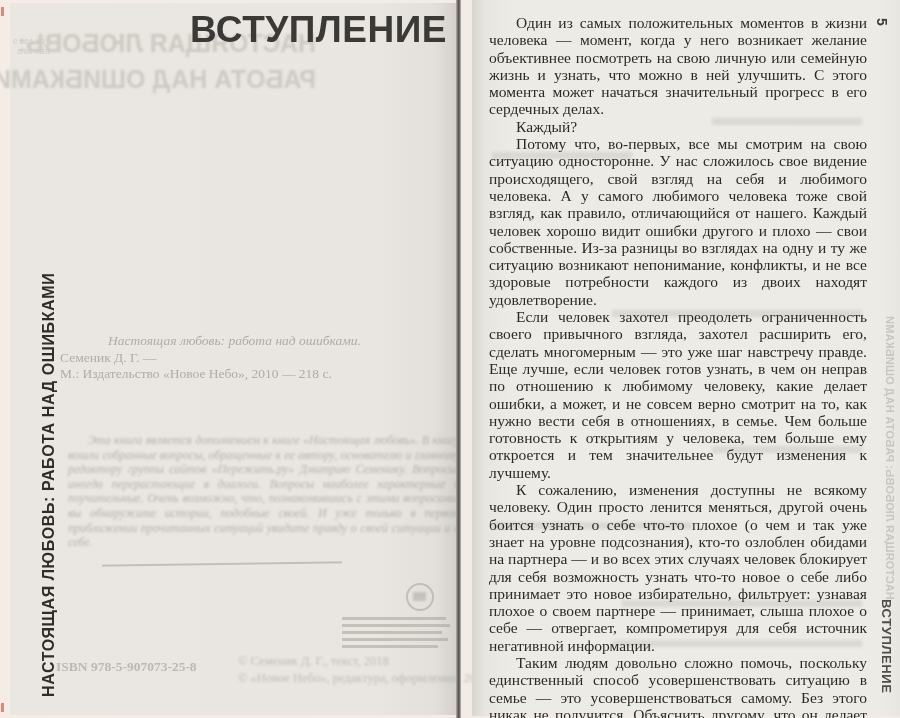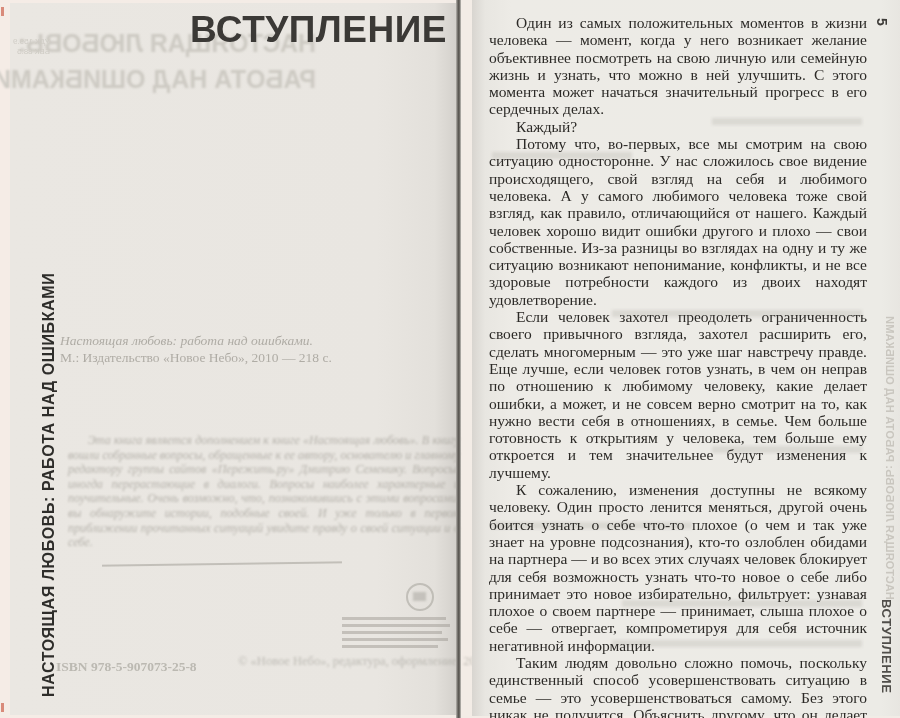--- a/index.html
+++ b/index.html
@@ -24,21 +24,21 @@
     letter-spacing:0.6px;color:#2e2d2a;white-space:nowrap;}
   .ghost-title{position:absolute;left:44px;top:22px;width:262px;
     font-family:"Liberation Sans",sans-serif;font-weight:700;font-size:25px;line-height:36px;
     transform:scaleX(-1);filter:blur(0.8px);color:#cdcac3;white-space:nowrap;}
   .ghost-udk{position:absolute;left:40px;top:34px;
     font-family:"Liberation Sans",sans-serif;font-size:8px;line-height:10px;
     transform:scaleX(-1);transform-origin:0 0;filter:blur(0.6px);color:#cfccc5;}
 
   .biblio{position:absolute;left:50px;top:330px;width:310px;
     font-size:13.5px;line-height:16.5px;color:rgba(138,135,127,0.62);filter:blur(0.6px);}
-  .biblio .b1{font-style:italic;}
+  .biblio .b1{font-style:italic;margin-left:48px;}
 
   .annotation{position:absolute;left:58px;top:430px;width:392px;
     font-size:12px;font-style:italic;line-height:14.6px;text-align:justify;text-indent:20px;
     color:rgba(148,145,136,0.6);filter:blur(1px);}
 
   .divider-ghost{position:absolute;left:92px;top:560px;width:240px;height:1.5px;
     background:rgba(120,117,110,0.35);transform:rotate(-0.8deg);filter:blur(0.4px);}
 
   .age-badge{position:absolute;left:396px;top:580px;width:24px;height:24px;border-radius:50%;
     border:2px solid rgba(158,155,148,0.5);filter:blur(0.6px);}
@@ -91,40 +91,42 @@
       <div>УДК 159.9</div>
       <div>ББК 88.5</div>
     </div>
 
     <h1 class="intro-heading">ВСТУПЛЕНИЕ</h1>
 
     <div class="spine-left">НАСТОЯЩАЯ ЛЮБОВЬ: РАБОТА НАД ОШИБКАМИ</div>
 
     <div class="biblio">
       <div class="b1">Настоящая любовь: работа над ошибками.</div>
+      <div>Семеник Д. Г. —</div>
       <div>М.: Издательство «Новое Небо», 2010 — 218 с.</div>
     </div>
 
     <div class="annotation">Эта книга является дополнением к книге «Настоящая любовь». В книгу вошли собранные вопросы, обращенные к ее автору, основателю и главному редактору группы сайтов «Пережить.ру» Дмитрию Семенику. Вопросы, иногда перерастающие в диалоги. Вопросы наиболее характерные и поучительные. Очень возможно, что, познакомившись с этими вопросами, вы обнаружите истории, подобные своей. И уже только в первом приближении прочитанных ситуаций увидите правду о своей ситуации и о себе.</div>
 
     <div class="divider-ghost"></div>
 
     <div class="age-badge"></div>
 
     <div class="pub-block">
       <div class="bar" style="width:104px"></div>
       <div class="bar" style="width:108px"></div>
       <div class="bar" style="width:100px"></div>
       <div class="bar" style="width:106px"></div>
       <div class="bar" style="width:96px"></div>
     </div>
 
     <div class="isbn">ISBN 978-5-907073-25-8</div>
 
     <div class="copyrights">
+      <div>© Семеник Д. Г., текст, 2018</div>
       <div>© «Новое Небо», редактура, оформление, 2018</div>
     </div>
   </div>
 
   <div class="gutter"></div>
 
   <div class="page page-right">
 
     <div class="ghostbar" style="left:240px;top:118px;width:150px"></div>
     <div class="ghostbar" style="left:20px;top:152px;width:140px"></div>

